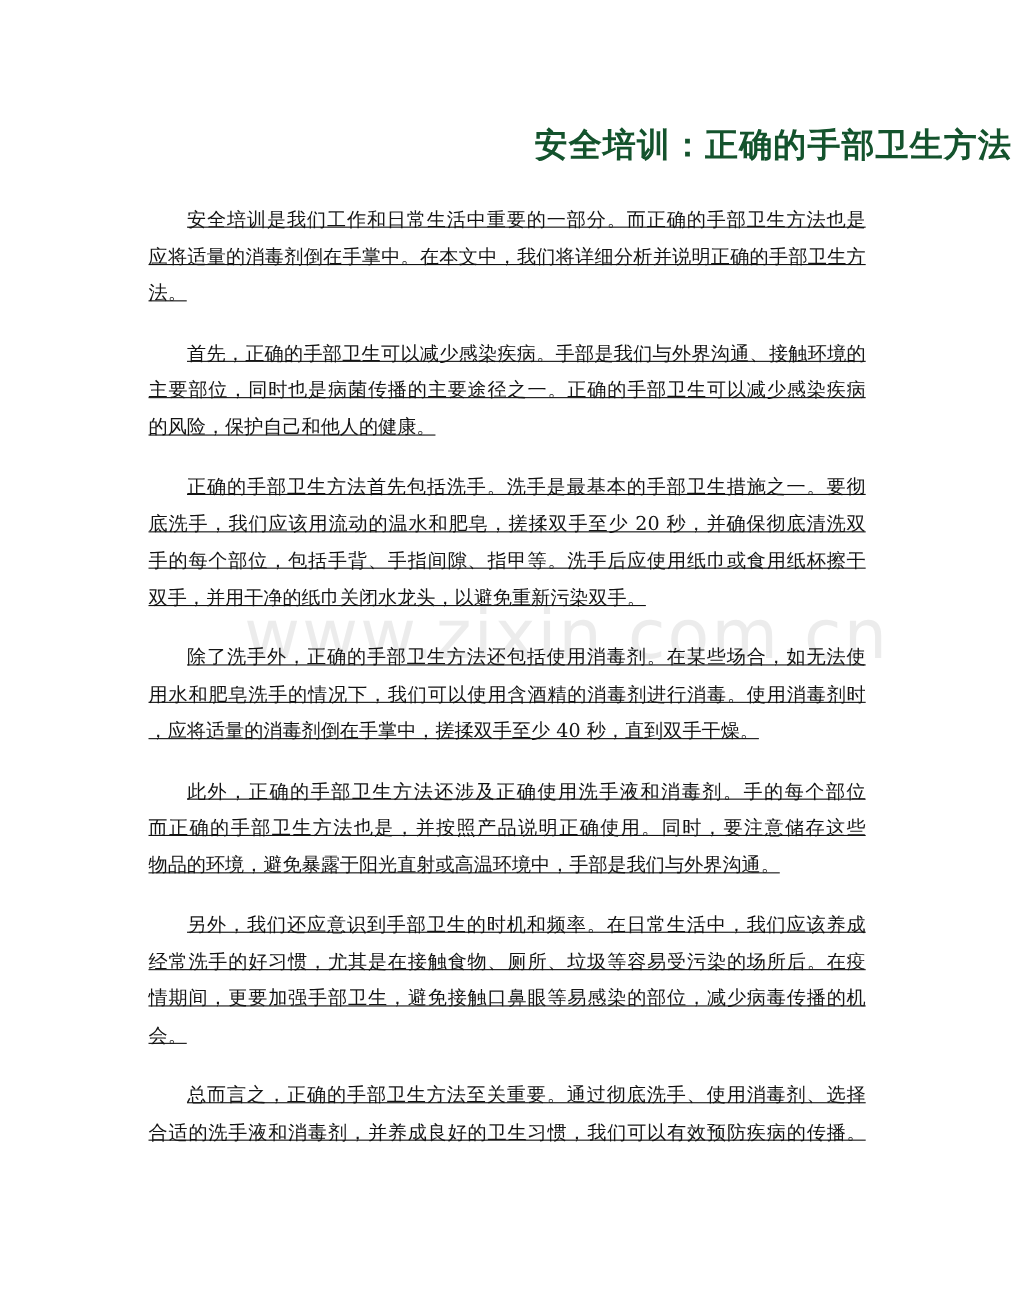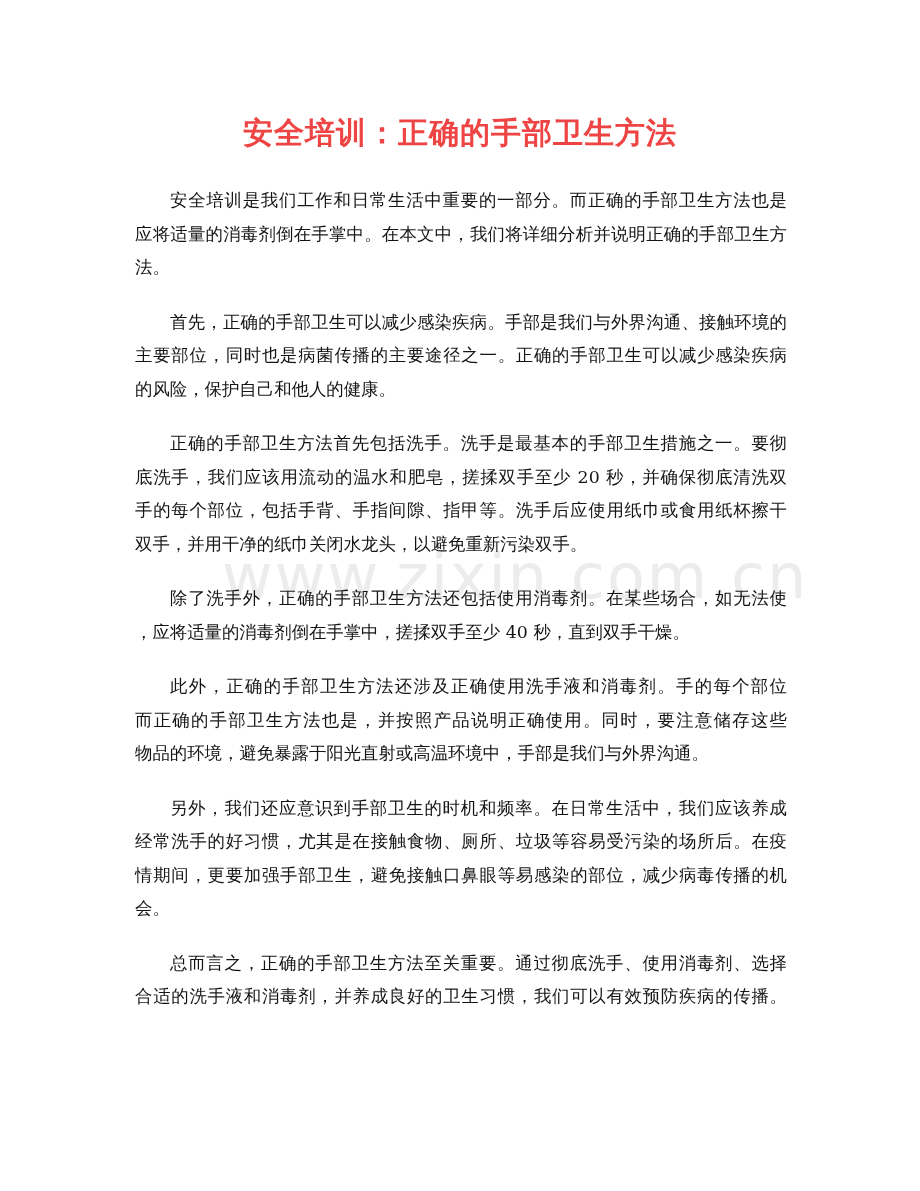--- a/index.html
+++ b/index.html
@@ -19,34 +19,35 @@
       position: absolute;
       left: 0; top: 0;
       width: 920px;
       height: 1191px;
     }
     .title {
       position: absolute;
       left: 0;
       width: 920px;
       top: 112px;
-      text-align: center;
+      text-align: right;
       font-family: "DejaVu Sans", "Liberation Sans", sans-serif;
       font-weight: bold;
       font-size: 30px;
       line-height: 42px;
       letter-spacing: 1px;
-      color: #ef4444;
+      color: #14532d;
       margin: 0;
     }
     .body-text {
       position: absolute;
       left: 135px;
       width: 652px;
       top: 184px;
+      text-decoration: underline;
     }
     .para {
       margin: 0 0 21px 0;
     }
     .line {
       display: block;
       font-size: 17.4px;
       line-height: 33.5px;
       height: 33.5px;
       white-space: nowrap;
@@ -100,20 +101,21 @@
 
     <p class="para">
       <span class="line first">正确的手部卫生方法首先包括洗手。洗手是最基本的手部卫生措施之一。要彻</span>
       <span class="line">底洗手，我们应该用流动的温水和肥皂，搓揉双手至少 20 秒，并确保彻底清洗双</span>
       <span class="line">手的每个部位，包括手背、手指间隙、指甲等。洗手后应使用纸巾或食用纸杯擦干</span>
       <span class="line last">双手，并用干净的纸巾关闭水龙头，以避免重新污染双手。</span>
     </p>
 
     <p class="para">
       <span class="line first">除了洗手外，正确的手部卫生方法还包括使用消毒剂。在某些场合，如无法使</span>
+      <span class="line">用水和肥皂洗手的情况下，我们可以使用含酒精的消毒剂进行消毒。使用消毒剂时</span>
       <span class="line last">，应将适量的消毒剂倒在手掌中，搓揉双手至少 40 秒，直到双手干燥。</span>
     </p>
 
     <p class="para">
       <span class="line first">此外，正确的手部卫生方法还涉及正确使用洗手液和消毒剂。手的每个部位</span>
       <span class="line">而正确的手部卫生方法也是，并按照产品说明正确使用。同时，要注意储存这些</span>
       <span class="line last">物品的环境，避免暴露于阳光直射或高温环境中，手部是我们与外界沟通。</span>
     </p>
 
     <p class="para">

